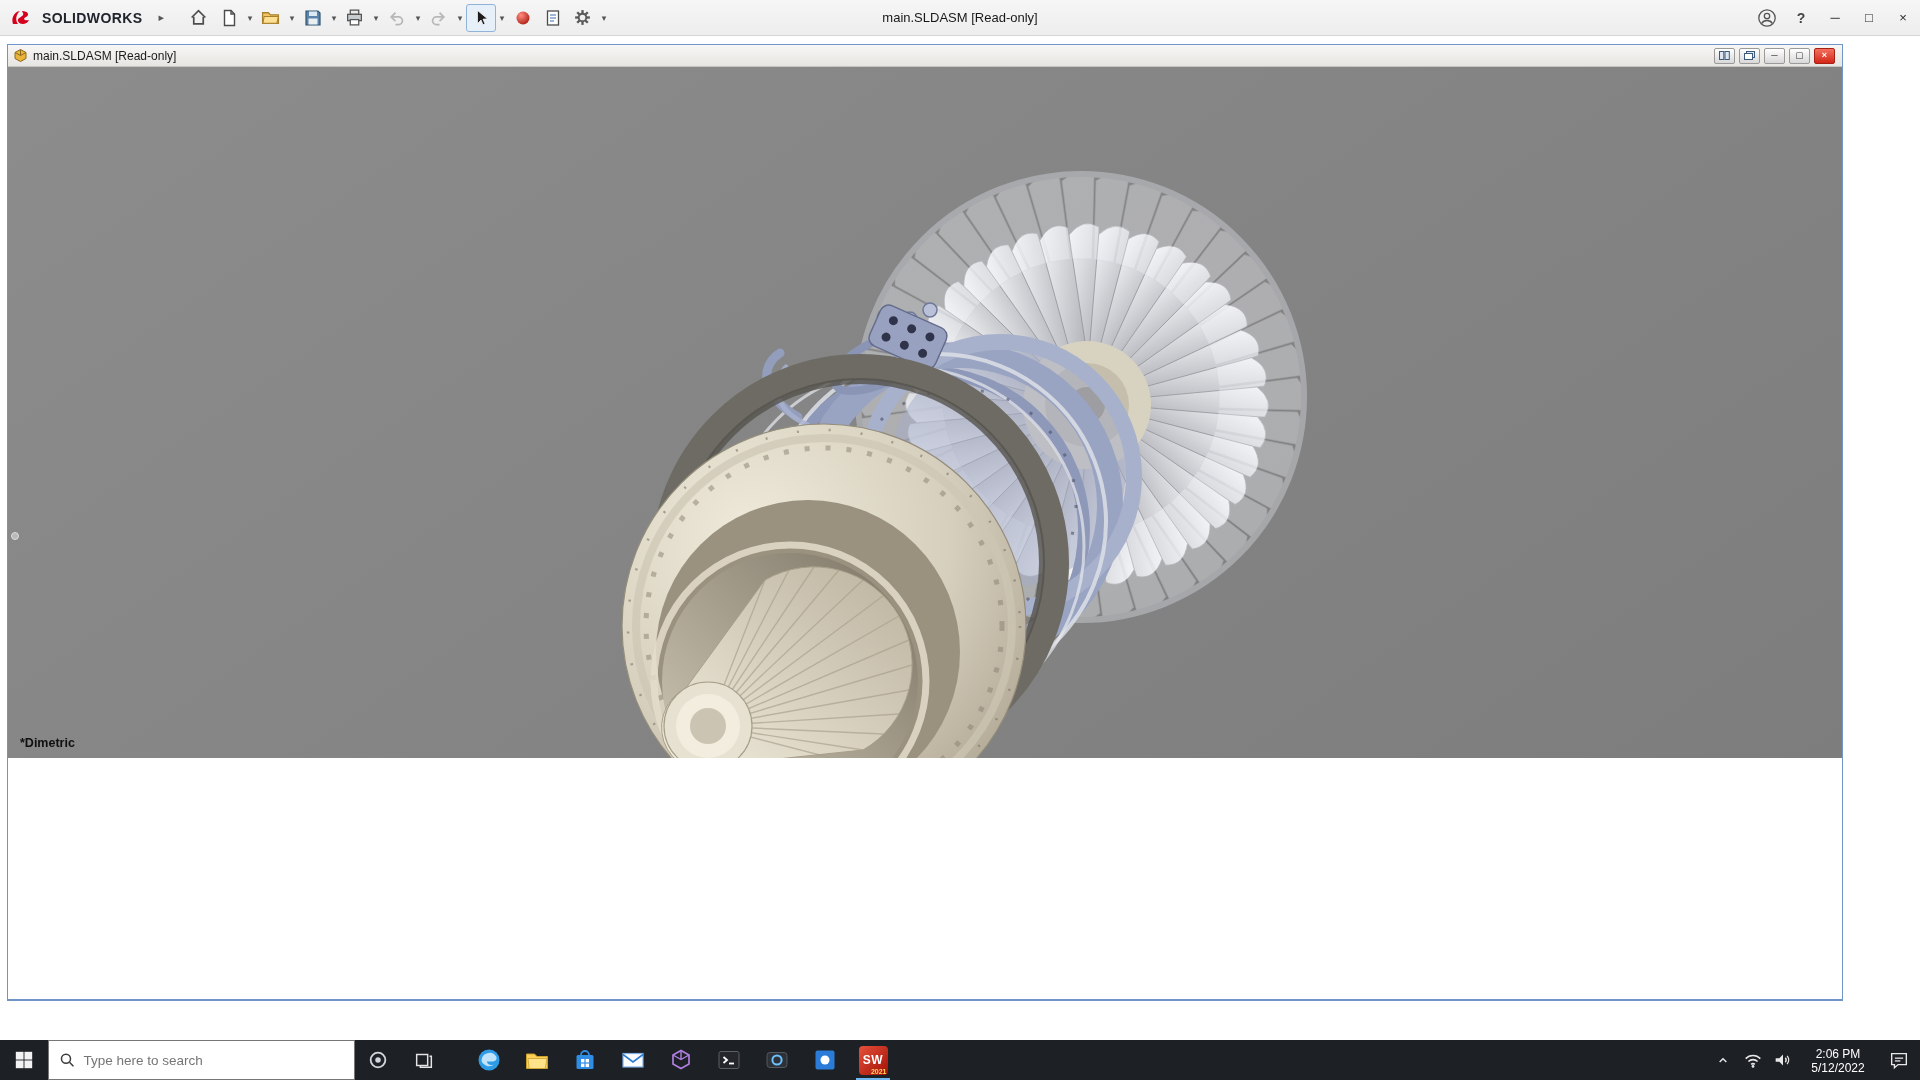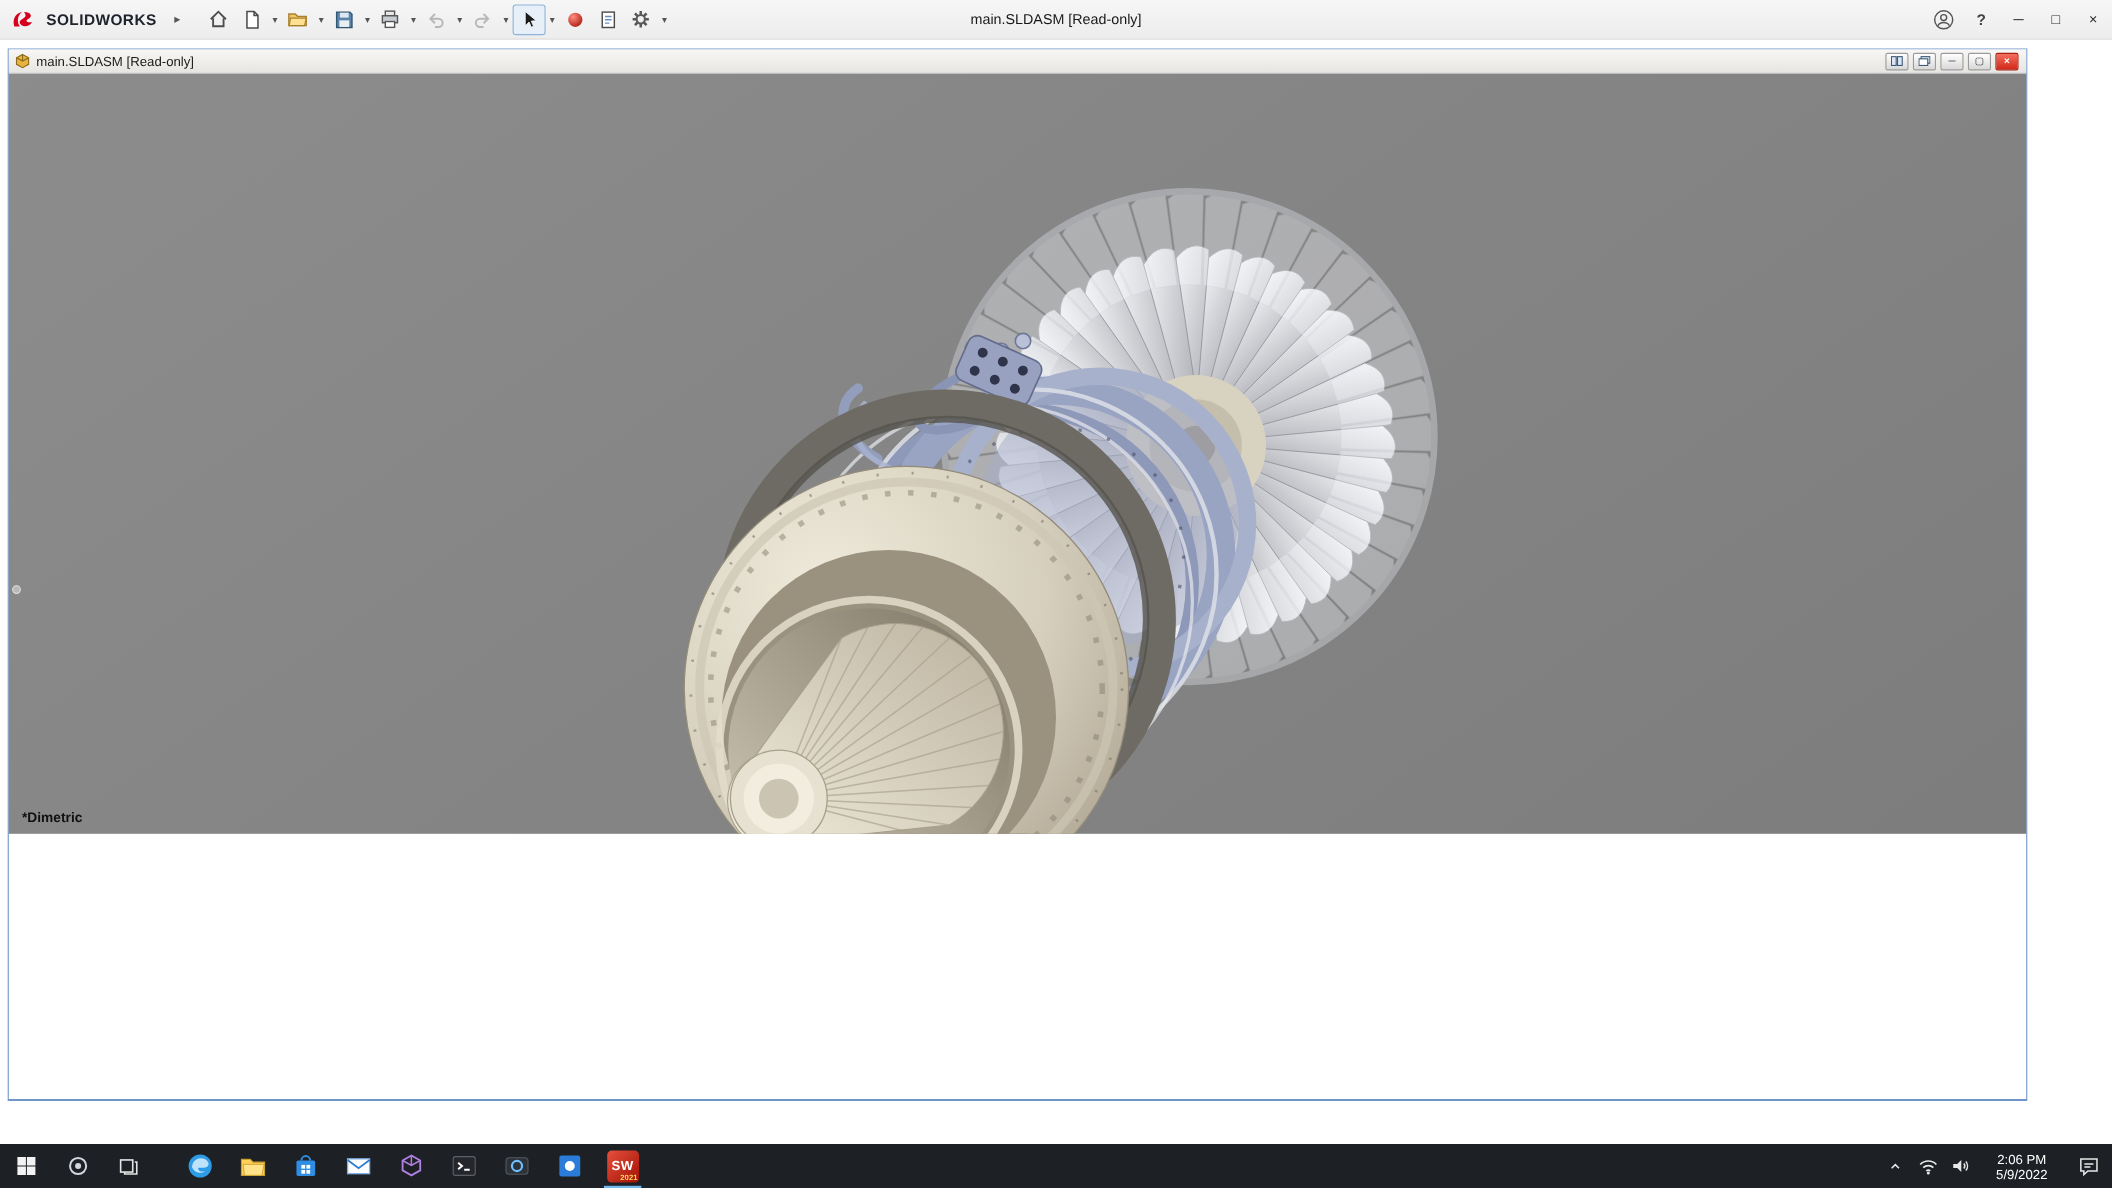--- a/index.html
+++ b/index.html
@@ -377,20 +377,27 @@
   <div class="taskbar">
     <div class="tk tk-start">
       <svg width="20" height="20" viewBox="0 0 22 22">
         <rect x="2" y="2" width="8.5" height="8.5" fill="#f2f2f2"></rect>
           <rect x="11.5" y="2" width="8.5" height="8.5" fill="#f2f2f2"></rect>
         <rect x="2" y="11.5" width="8.5" height="8.5" fill="#f2f2f2"></rect>
           <rect x="11.5" y="11.5" width="8.5" height="8.5" fill="#f2f2f2"></rect>
       </svg>
     </div>
 
+    <div class="searchbox">
+      <svg width="18" height="18" viewBox="0 0 20 20">
+        <circle cx="8.5" cy="8.5" r="5.5" fill="none" stroke="#3c3c3c" stroke-width="1.8"></circle>
+        <line x1="12.8" y1="12.8" x2="17.5" y2="17.5" stroke="#3c3c3c" stroke-width="1.8"></line>
+      </svg>
+      <input type="text" placeholder="Type here to search" style="">
+    </div>
 
     <div class="tk">
       <svg width="22" height="22" viewBox="0 0 24 24">
         <circle cx="12" cy="12" r="8" fill="none" stroke="#d2d7dd" stroke-width="2"></circle>
         <circle cx="12" cy="12" r="3" fill="#d2d7dd"></circle>
       </svg>
     </div>
     <div class="tk">
       <svg width="22" height="22" viewBox="0 0 24 24">
         <rect x="4" y="6" width="12" height="12" fill="none" stroke="#e4e4e4" stroke-width="1.6"></rect>
@@ -473,21 +480,21 @@
         </svg>
       </div>
       <div class="tk">
         <svg width="22" height="22" viewBox="0 0 24 24">
           <polygon points="4,10 8,10 12,6 12,18 8,14 4,14" fill="#e8e8e8"></polygon>
           <path d="M14.5 9.5 a4 4 0 0 1 0 5 M16.5 7.5 a7 7 0 0 1 0 9" fill="none" stroke="#e8e8e8" stroke-width="1.5"></path>
         </svg>
       </div>
       <div class="clock">
         <div>2:06 PM</div>
-        <div>5/9/2022</div>
+        <div>5/12/2022</div>
       </div>
       <div class="tk" style="width:42px">
         <svg width="22" height="22" viewBox="0 0 24 24">
           <path d="M4 5 h16 v12 h-9 l-4 3.5 v-3.5 h-3 Z" fill="none" stroke="#e8e8e8" stroke-width="1.5"></path>
           <line x1="7.5" y1="10" x2="16.5" y2="10" stroke="#e8e8e8" stroke-width="1.4"></line>
           <line x1="7.5" y1="13" x2="13.5" y2="13" stroke="#e8e8e8" stroke-width="1.4"></line>
         </svg>
       </div>
     </div>
   </div>

